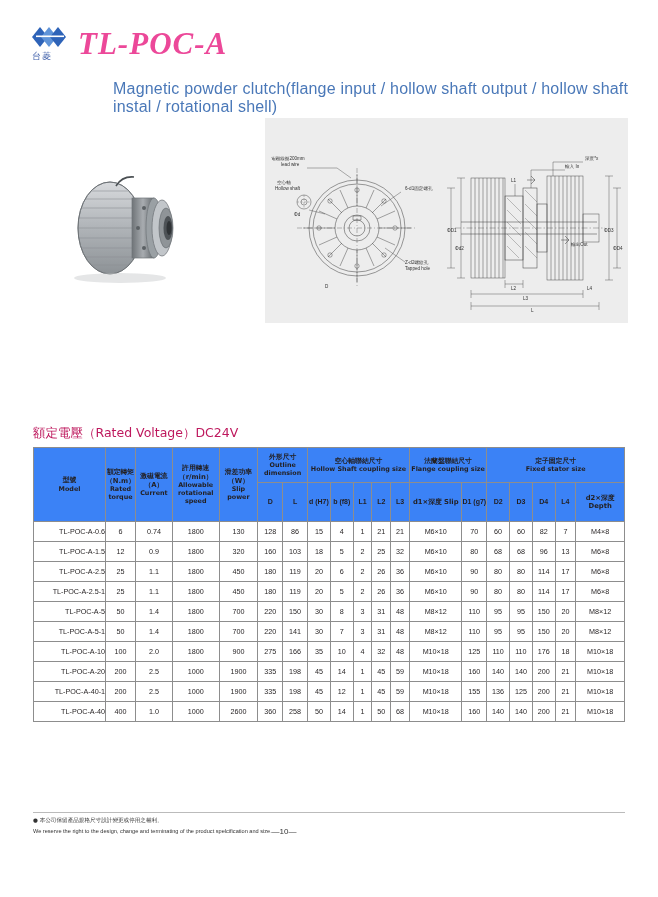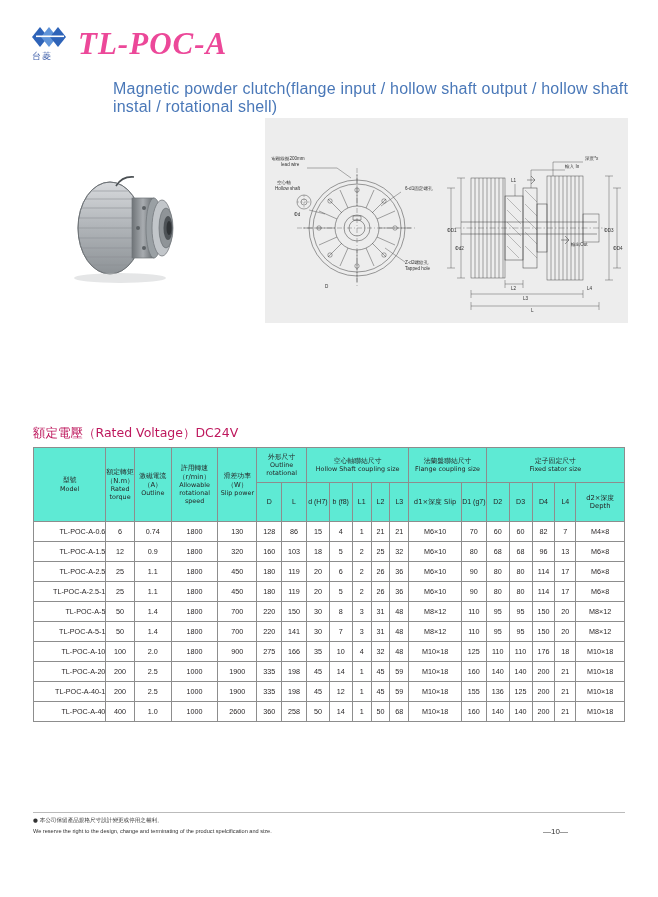--- a/index.html
+++ b/index.html
@@ -32,35 +32,35 @@
   .dwg-lbl{position:absolute;font-size:4.6px;color:#333;font-family:"Liberation Sans",sans-serif;
            line-height:1.35;white-space:nowrap;}
 
   
   .rv{position:absolute;left:33px;top:425px;font-size:12.5px;color:#be185d;
       font-family:"DejaVu Sans", sans-serif;}
   table{position:absolute;left:33px;top:447px;border-collapse:collapse;
         width:592px;font-size:7px;color:#231f20;}
   th,td{border:0.6px solid #8d8d8d;text-align:center;vertical-align:middle;
         padding:0;line-height:1.25;}
-  thead th{background:#5eead4;font-weight:normal;}
+  thead th{background:#3b82f6;font-weight:bold;}
   .g1{height:34px;}
   .g2{height:26px;}
   .g3{height:13px;}
   tbody td{height:19px;font-size:7.2px;}
   td.model{text-align:right;padding-left:7px;}
   .hcn{font-family:"DejaVu Sans", sans-serif;font-size:6.8px;}
   .hen{font-size:6.4px;}
 
   
   .foot-line{position:absolute;left:33px;top:812px;width:592px;border-top:0.8px solid #bbb;}
   .foot1{position:absolute;left:33px;top:817px;font-size:5.6px;color:#333;
          font-family:"DejaVu Sans", sans-serif;}
   .foot2{position:absolute;left:33px;top:828px;font-size:5.6px;color:#333;}
-  .pageno{position:absolute;left:0;top:827px;width:568px;text-align:right;
+  .pageno{position:absolute;left:0;top:827px;width:568px;text-align:center;
           font-size:8px;color:#333;}
 </style>
 </head>
 <body>
 
 <div class="header">
   <div class="logo-wrap">
     <svg class="logo-mark" viewBox="0 0 40 26">
       <polygon points="2,13 10,3 18,13 10,23" fill="#2e63b8"></polygon>
       <polygon points="11,13 19,3 27,13 19,23" fill="#5f93d8"></polygon>
@@ -271,35 +271,35 @@
         <div class="hen">Model</div>
       </th>
       <th rowspan="3" style="width:24px" class="hcn">
         <div>額定轉矩</div>
         <div>（N.m）</div>
         <div class="hen">Rated torque</div>
       </th>
       <th rowspan="3" style="width:36px" class="hcn">
         <div>激磁電流</div>
         <div>（A）</div>
-        <div class="hen">Outline</div>
+        <div class="hen">Current</div>
       </th>
       <th rowspan="3" style="width:46px" class="hcn">
         <div>許用轉速</div>
         <div>（r/min）</div>
         <div class="hen">Allowable rotational speed</div>
       </th>
       <th rowspan="3" style="width:38px" class="hcn">
         <div>滑差功率</div>
         <div>（W）</div>
         <div class="hen">Slip power</div>
       </th>
       <th colspan="2" class="hcn g1">
         <div>外形尺寸</div>
-        <div class="hen">Outline rotational</div>
+        <div class="hen">Outline dimension</div>
       </th>
       <th colspan="5" class="hcn g1">
         <div>空心軸聯結尺寸</div>
         <div class="hen">Hollow Shaft coupling size</div>
       </th>
       <th colspan="2" class="hcn g1">
         <div>法蘭盤聯結尺寸</div>
         <div class="hen">Flange coupling size</div>
       </th>
       <th colspan="5" class="hcn g1">

